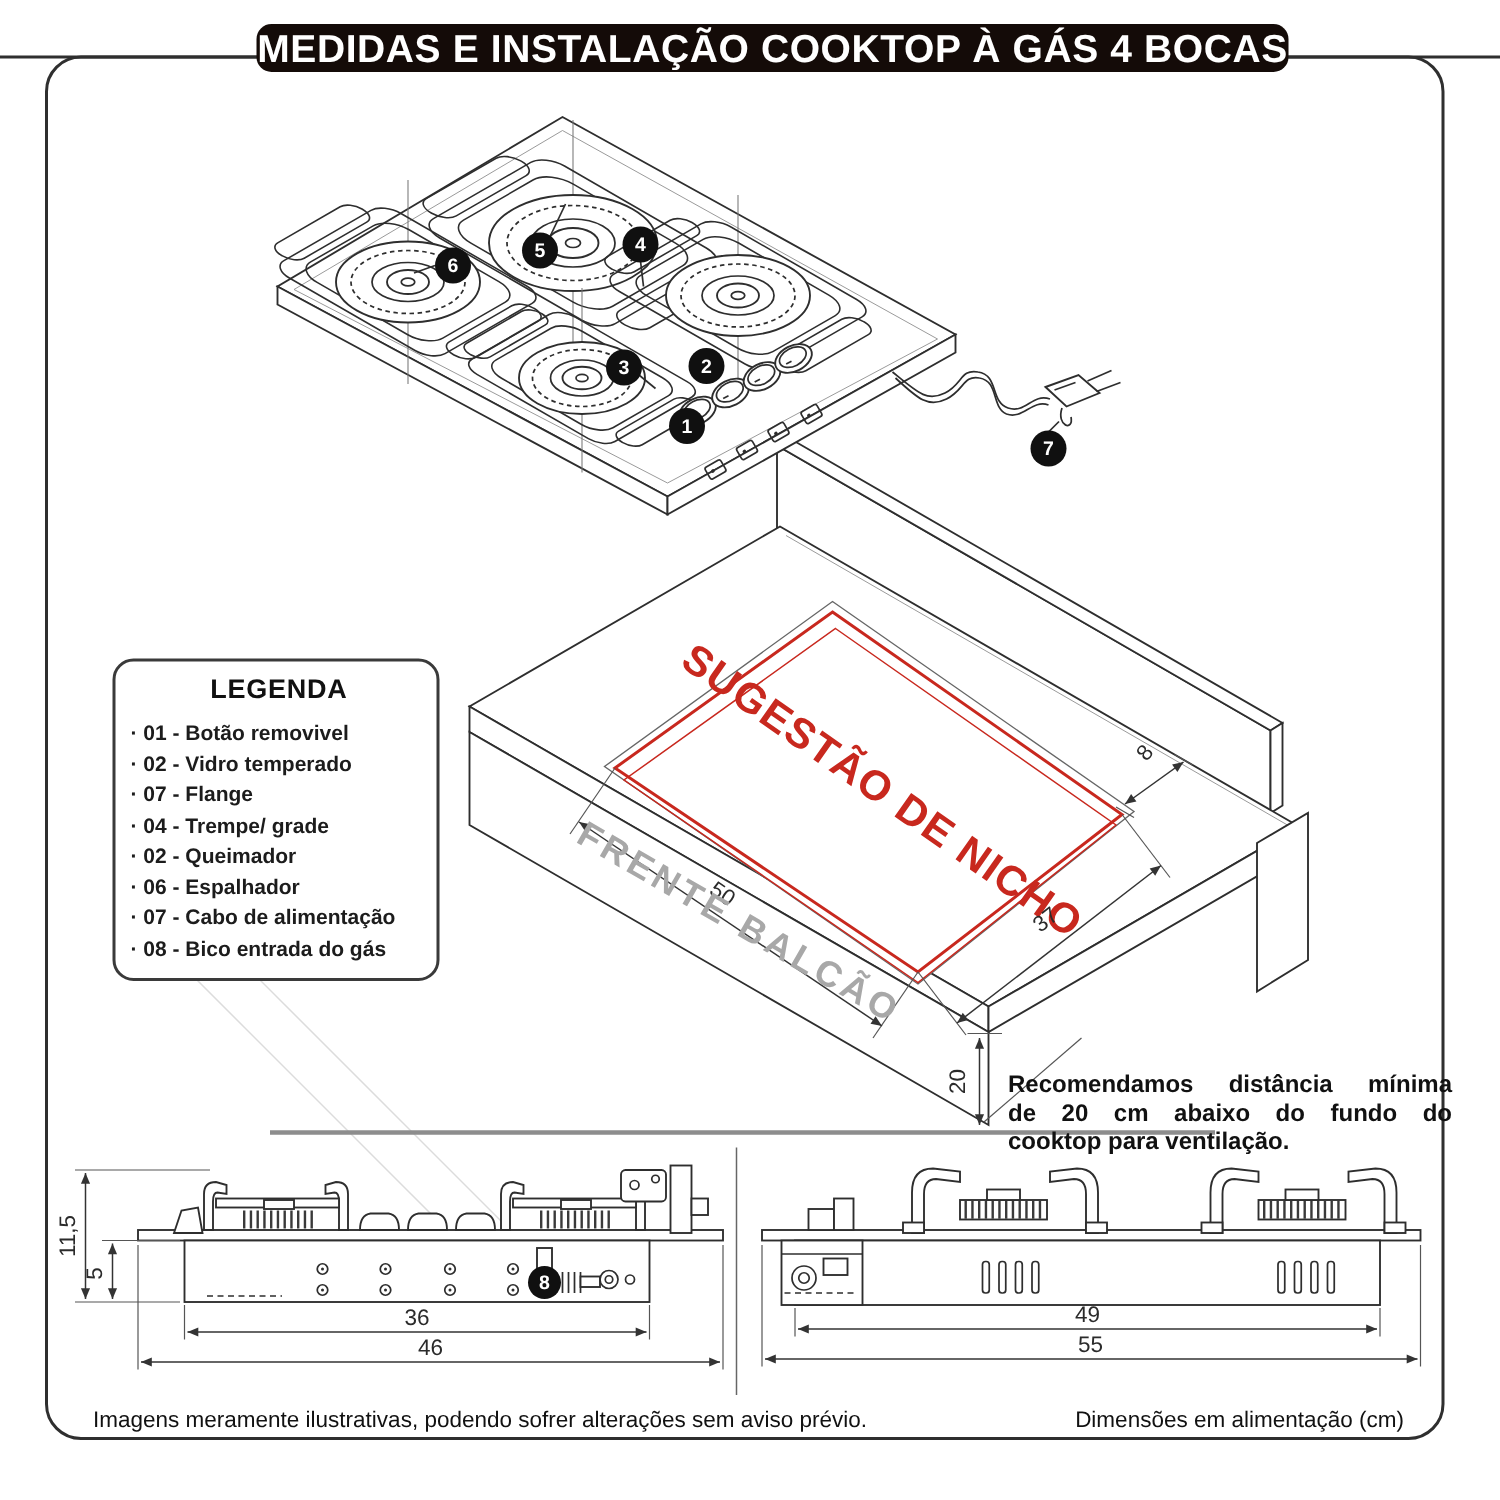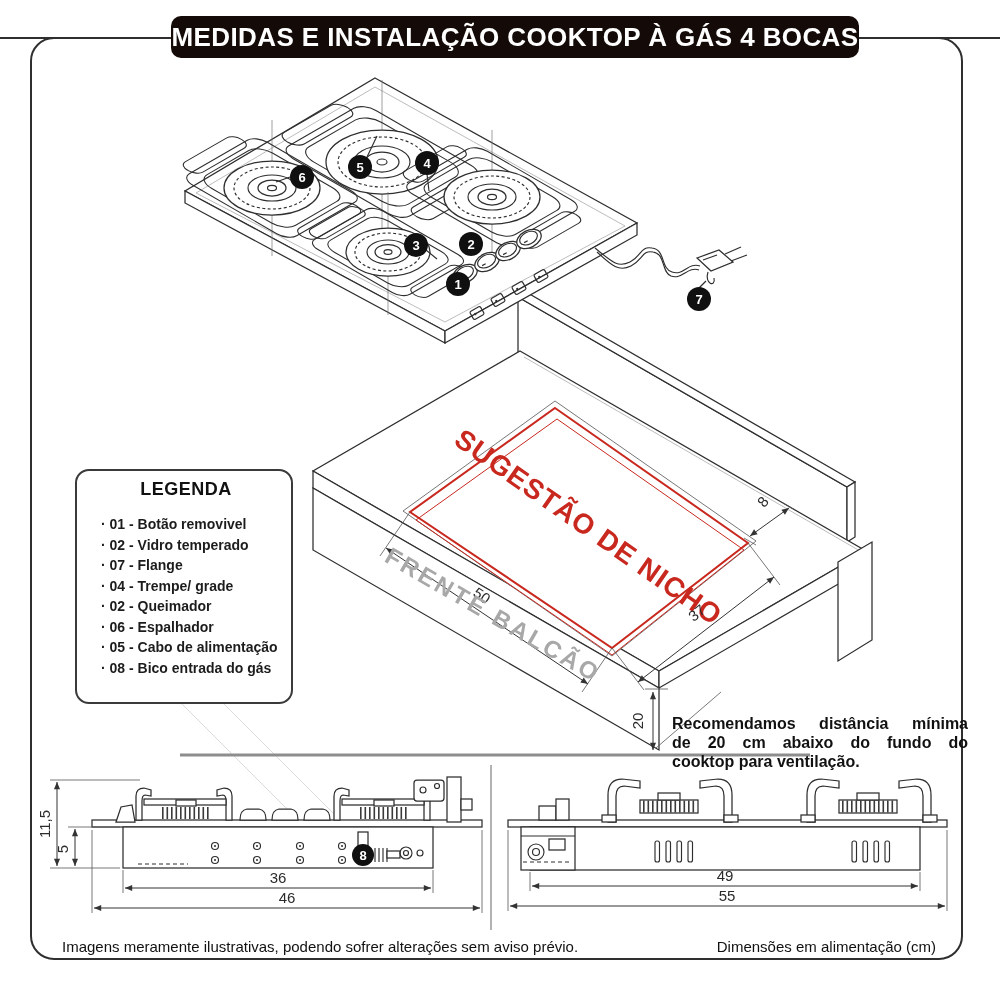--- a/index.html
+++ b/index.html
@@ -3,21 +3,21 @@
 <meta charset="utf-8">
 <style>
   html,body{margin:0;padding:0;background:#fff;}
   body{font-family:"Liberation Sans",sans-serif;}
   #page{position:relative;width:1000px;height:1000px;background:#fff;overflow:hidden;}
 
   #top-line{position:absolute;left:0;top:37px;width:1000px;height:2px;background:#2f2f2f;}
   #frame{position:absolute;left:30px;top:37px;width:929px;height:919px;
          border:2px solid #2f2f2f;border-radius:24px;}
 
-  #title-bar{position:absolute;left:171px;top:16px;width:688px;height:42px;
+  #title-bar{position:absolute;left:171px;top:16px;width:688px;height:32px;
              background:#140b08;border-radius:10px;color:#fff;
              display:flex;align-items:center;justify-content:center;
              font-size:26px;font-weight:bold;letter-spacing:.4px;white-space:nowrap;z-index:5;}
 
   #diagram{position:absolute;left:0;top:0;width:1000px;height:1000px;z-index:2;}
 
   
   .ln{fill:none;stroke:#2e2e2e;stroke-width:1.15;}
   .lnw{fill:#fff;stroke:#2e2e2e;stroke-width:1.25;}
   .thin{stroke:#8f8f8f;stroke-width:.6;}
@@ -28,24 +28,24 @@
   .ext{stroke:#555;stroke-width:.8;}
   .hatch{stroke:#3a3a3a;stroke-width:12;stroke-dasharray:1.6,2.9;}
   .faint{stroke:#dcdcdc;stroke-width:1;}
   .red{stroke:#c8281e;fill:none;}
   text.dimtxt{font-size:15px;fill:#2b2b2b;text-anchor:middle;}
   text.redtxt{font-size:28px;font-weight:bold;fill:#c8281e;text-anchor:middle;letter-spacing:1px;}
   text.graytxt{font-size:24px;font-weight:bold;fill:#a8a8a8;text-anchor:middle;letter-spacing:3px;}
   .co circle{fill:#101010;}
   .co text{fill:#fff;font-size:13px;font-weight:bold;text-anchor:middle;}
 
-  #legend{position:absolute;left:75px;top:469px;width:218px;z-index:3;background:#fff;
+  #legend{position:absolute;left:75px;top:439px;width:218px;z-index:3;background:#fff;
           border:2px solid #3a3a3a;border-radius:14px;padding:8px 6px 10px 10px;box-sizing:border-box;}
   #legend h3{margin:0 0 8px 0;text-align:center;font-size:18px;letter-spacing:.5px;color:#111;}
-  #legend ul{margin:14px;padding:0;list-style:none;}
+  #legend ul{margin:0;padding:0;list-style:none;}
   #legend li{font-size:14px;font-weight:bold;color:#1c1c1c;line-height:20.5px;white-space:nowrap;}
 
   #reco{position:absolute;left:672px;top:714px;width:296px;z-index:3;
         font-size:16px;font-weight:bold;color:#111;line-height:1.2;}
   .reco-line{text-align:justify;text-align-last:justify;}
   .reco-line:last-child{text-align-last:left;}
 
   #footer-left{position:absolute;left:62px;top:938px;font-size:15px;color:#111;z-index:3;}
   #footer-right{position:absolute;right:64px;top:938px;font-size:15px;color:#111;z-index:3;}
 </style>
@@ -425,21 +425,21 @@
 
   <div id="legend">
     <h3>LEGENDA</h3>
     <ul>
       <li>· 01 - Botão removivel</li>
       <li>· 02 - Vidro temperado</li>
       <li>· 07 - Flange</li>
       <li>· 04 - Trempe/ grade</li>
       <li>· 02 - Queimador</li>
       <li>· 06 - Espalhador</li>
-      <li>· 05 - Cabo de alimentação</li>
+      <li>· 07 - Cabo de alimentação</li>
       <li>· 08 - Bico entrada do gás</li>
     </ul>
   </div>
 
   <div id="reco">
     <div class="reco-line">Recomendamos distância mínima</div>
     <div class="reco-line">de 20 cm abaixo do fundo do</div>
     <div class="reco-line">cooktop para ventilação.</div>
   </div>
 

